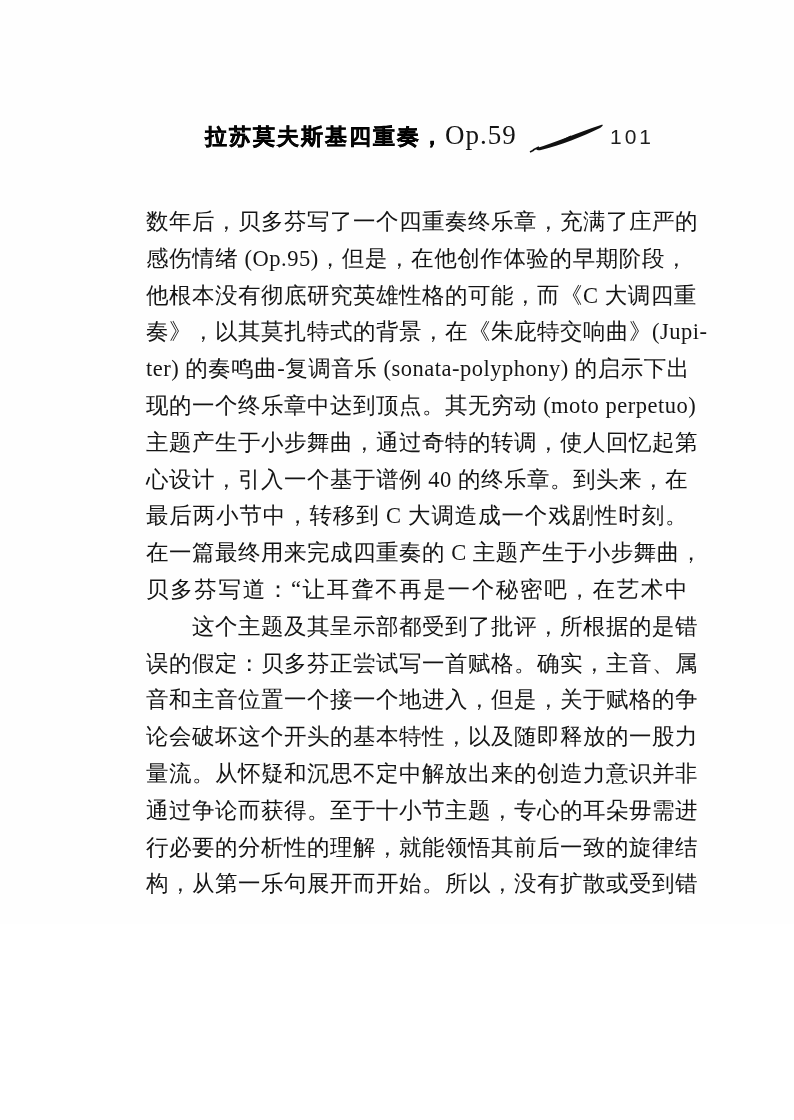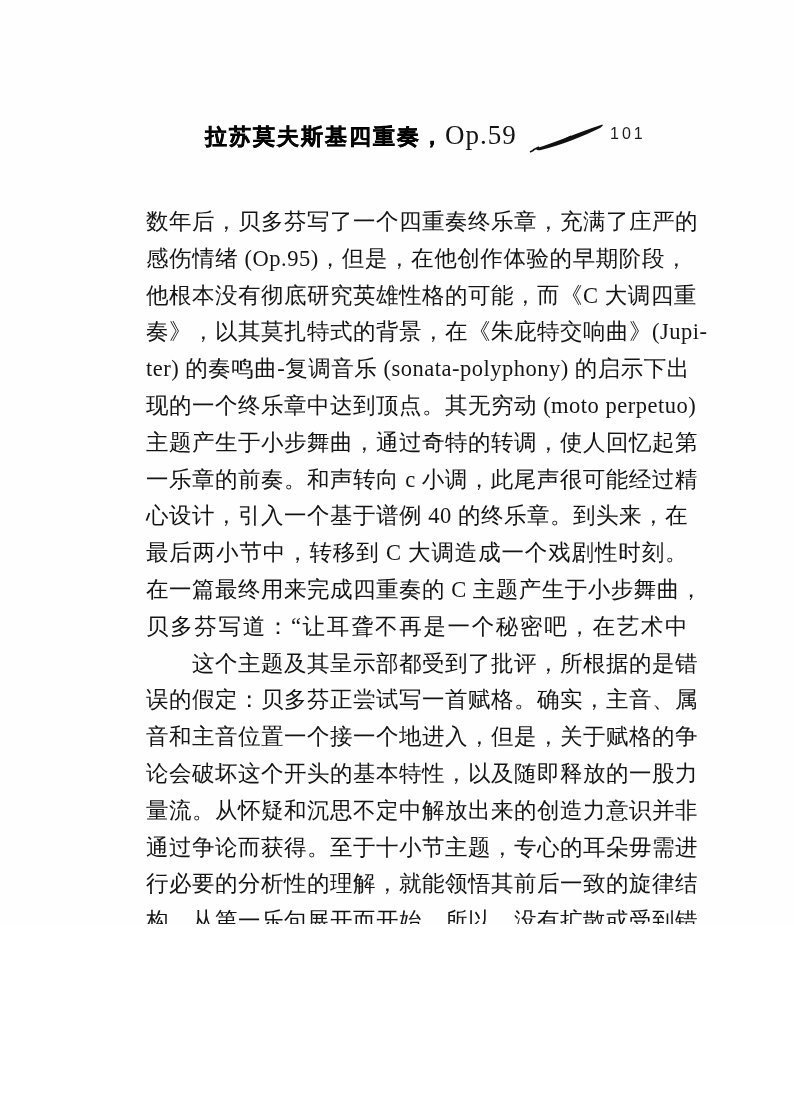--- a/index.html
+++ b/index.html
@@ -46,21 +46,21 @@
     left: 527px;
     top: 4px;
     width: 80px;
     height: 32px;
   }
   #page-number {
     position: absolute;
     left: 610px;
     top: 7px;
     font-family: "Liberation Sans", sans-serif;
-    font-size: 16px;
+    font-size: 21px;
     letter-spacing: 3px;
     color: #1c1c1c;
   }
 
   
   #text-block {
     position: absolute;
     left: 110px;
     top: 204px;
     width: 578px;
@@ -129,21 +129,20 @@
   </div>
 
   <div id="text-block">
       <div class="line stretch">数年后，贝多芬写了一个四重奏终乐章，充满了庄严的</div>
       <div class="line stretch">感伤情绪 (Op.95)，但是，在他创作体验的早期阶段，</div>
       <div class="line stretch">他根本没有彻底研究英雄性格的可能，而《C 大调四重</div>
       <div class="line stretch">奏》，以其莫扎特式的背景，在《朱庇特交响曲》(Jupi-</div>
       <div class="line stretch">ter) 的奏鸣曲-复调音乐 (sonata-polyphony) 的启示下出</div>
       <div class="line stretch">现的一个终乐章中达到顶点。其无穷动 (moto perpetuo)</div>
       <div class="line stretch">主题产生于小步舞曲，通过奇特的转调，使人回忆起第</div>
-      <div class="line stretch">一乐章的前奏。和声转向 c 小调，此尾声很可能经过精</div>
       <div class="line stretch">心设计，引入一个基于谱例 40 的终乐章。到头来，在</div>
       <div class="line stretch">最后两小节中，转移到 C 大调造成一个戏剧性时刻。</div>
       <div class="line stretch">在一篇最终用来完成四重奏的 C 主题产生于小步舞曲，</div>
       <div class="line stretch">贝多芬写道：“让耳聋不再是一个秘密吧，在艺术中</div>
       <div class="line stretch">　　这个主题及其呈示部都受到了批评，所根据的是错</div>
       <div class="line stretch">误的假定：贝多芬正尝试写一首赋格。确实，主音、属</div>
       <div class="line stretch">音和主音位置一个接一个地进入，但是，关于赋格的争</div>
       <div class="line stretch">论会破坏这个开头的基本特性，以及随即释放的一股力</div>
       <div class="line stretch">量流。从怀疑和沉思不定中解放出来的创造力意识并非</div>
       <div class="line stretch">通过争论而获得。至于十小节主题，专心的耳朵毋需进</div>

